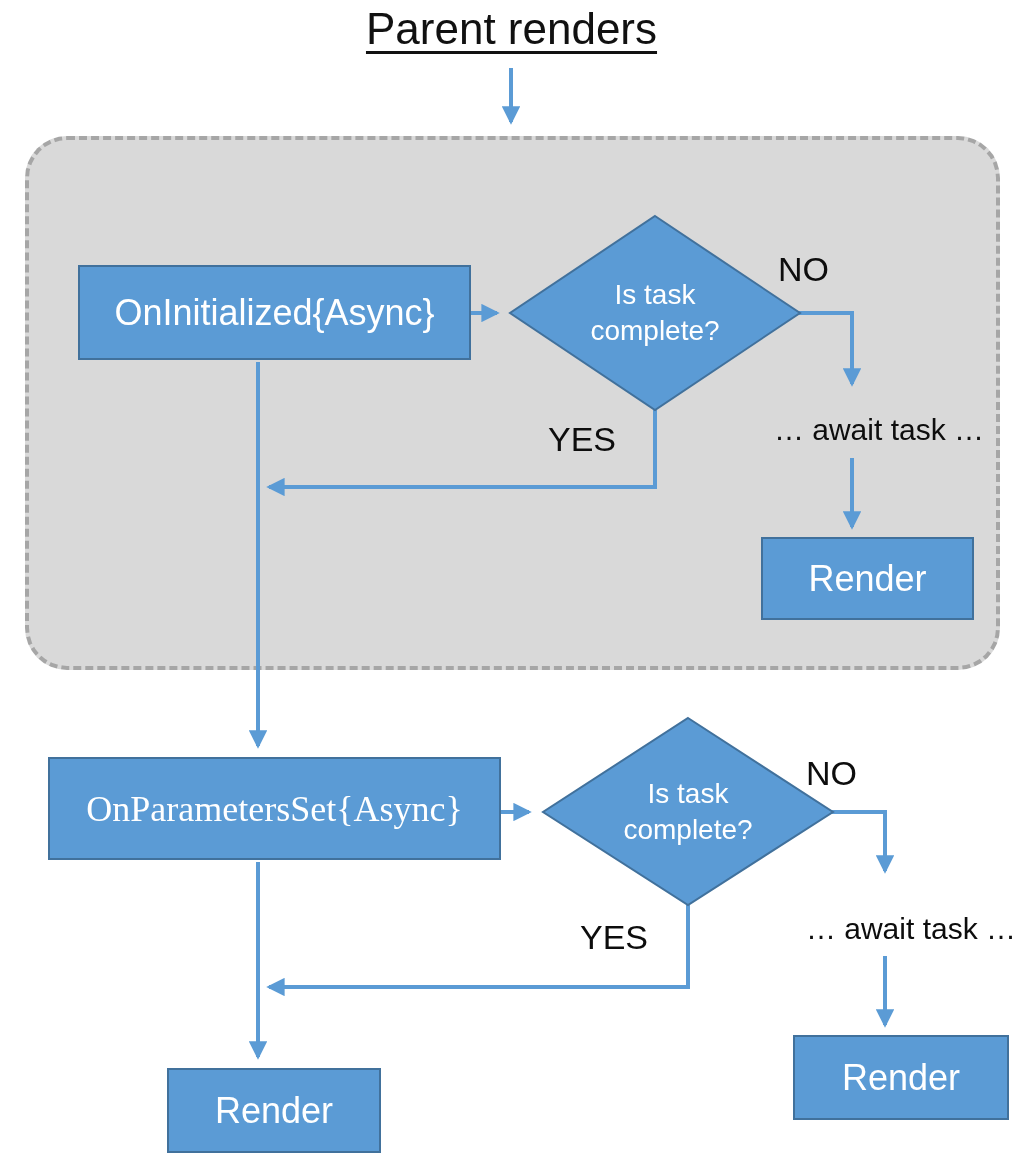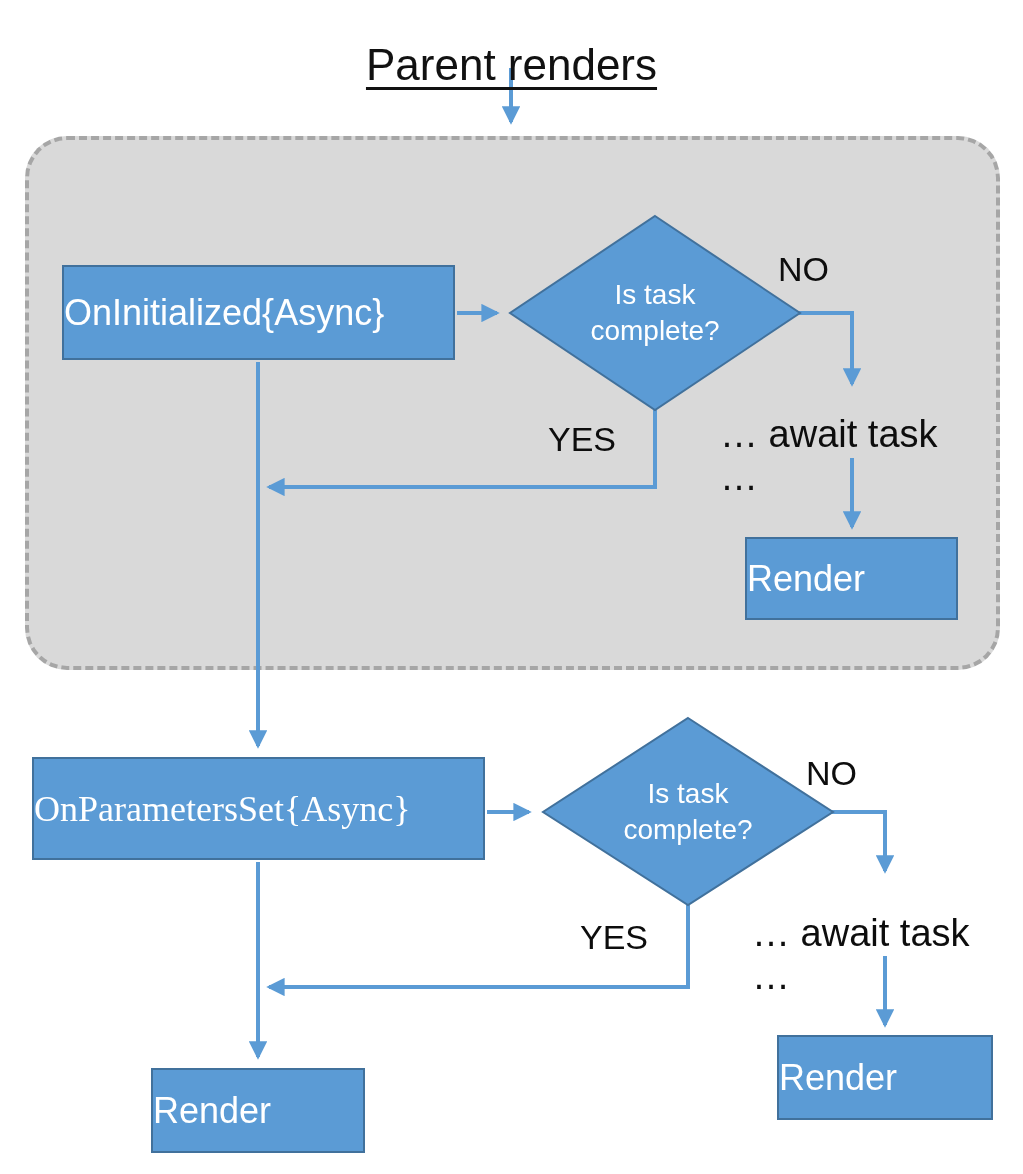--- a/index.html
+++ b/index.html
@@ -12,21 +12,20 @@
   }
   .abs{position:absolute;}
   .page-title{
     left:0;top:4px;width:1023px;
     text-align:center;
     font-size:44px;color:#111;
     text-decoration:underline;
     text-decoration-thickness:3px;
     text-underline-offset:7px;
     z-index:3;
-    margin-top:36px;
   }
   .group-box{
     left:25px;top:136px;width:975px;height:534px;
     background:#D9D9D9;
     border:4px dashed #A6A6A6;
     border-radius:42px;
     box-sizing:border-box;
     z-index:1;
   }
   .group-label{
@@ -37,39 +36,40 @@
     z-index:3;
   }
   .connectors{
     left:0;top:0;width:1023px;height:1174px;
     z-index:2;pointer-events:none;
   }
   .node{
     background:#5B9BD5;
     border:2px solid #41719C;
     box-sizing:border-box;
-    display:flex;align-items:center;
+    display:flex;align-items:center;justify-content:center;
     color:#ffffff;
     z-index:3;
+    margin-left:16px;
   }
   .lifecycle{font-size:36px;}
   .render{font-size:36px;}
   .diamond-text{
     display:flex;align-items:center;justify-content:center;
     text-align:center;
     color:#ffffff;font-size:28px;line-height:1.3;
     z-index:3;
   }
   .edge-label{
     color:#0d0d0d;font-size:34px;
     z-index:3;
   }
   .await-label{
-    text-align:left;
-    color:#0d0d0d;font-size:38px;
+    text-align:right;
+    color:#0d0d0d;font-size:30px;
     z-index:3;
   }
 </style>
 </head>
 <body>
 
 <div class="canvas">
 
   <div class="abs page-title">Parent renders</div>
 

